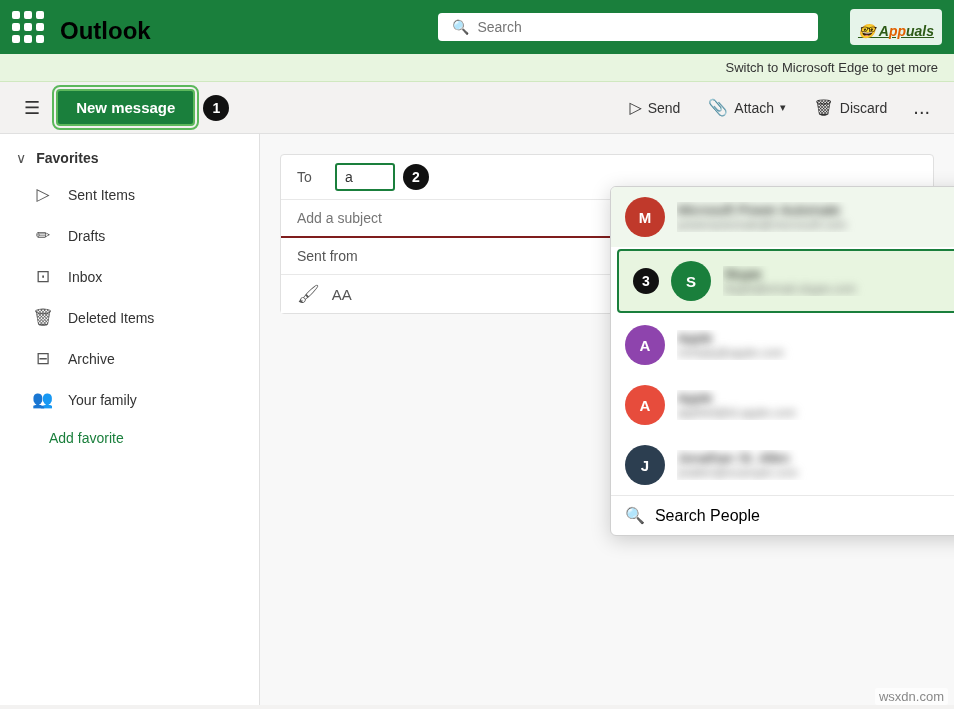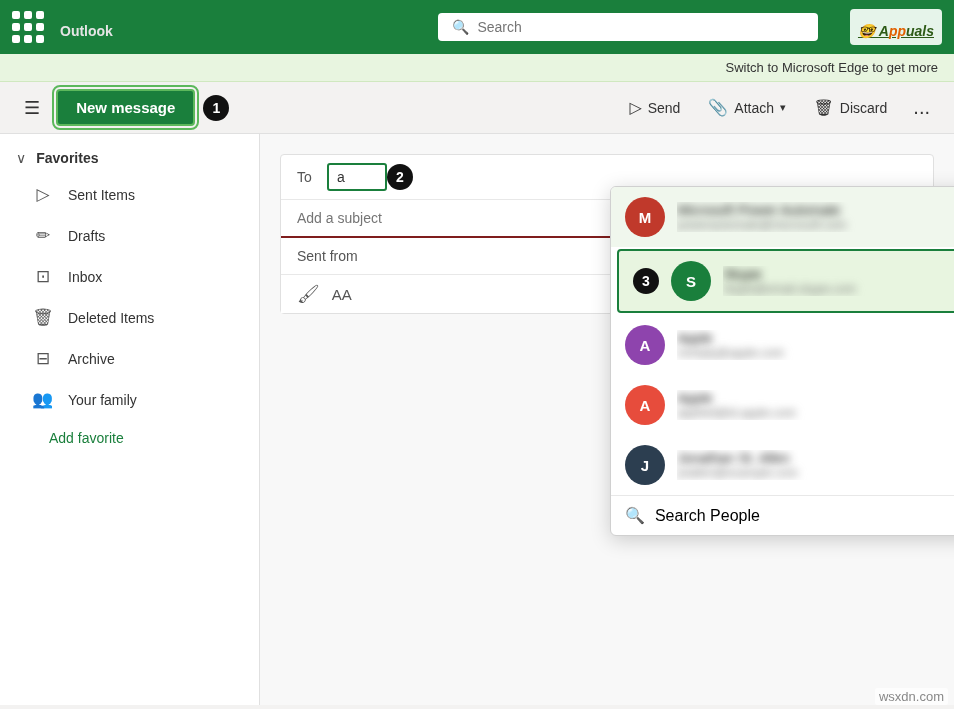--- a/index.html
+++ b/index.html
@@ -21,22 +21,22 @@
       gap: 4px;
       cursor: pointer;
     }
     .top-bar-grid span {
       width: 8px; height: 8px;
       background: white;
       border-radius: 2px;
       display: block;
     }
     .app-title {
-      color: #e5e5e5;
-      font-size: 14px;
+      color: #000000;
+      font-size: 24px;
       font-weight: 600;
       margin-right: 8px;
       margin-top: 8px;
     }
     .search-bar {
       display: flex;
       align-items: center;
       background: white;
       border-radius: 4px;
       padding: 6px 14px;
@@ -194,20 +194,21 @@
       border-radius: 4px;
       border: 1px solid #e0e0e0;
       padding: 0;
       position: relative;
     }
     .compose-field {
       display: flex;
       align-items: center;
       border-bottom: 1px solid #e8e8e8;
       padding: 8px 16px;
+      gap: 8px;
     }
     .compose-field .field-label {
       font-size: 14px;
       color: #555;
       width: 30px;
       flex-shrink: 0;
     }
     .compose-to-input {
       border: 2px solid #1a7f3c;
       border-radius: 3px;

